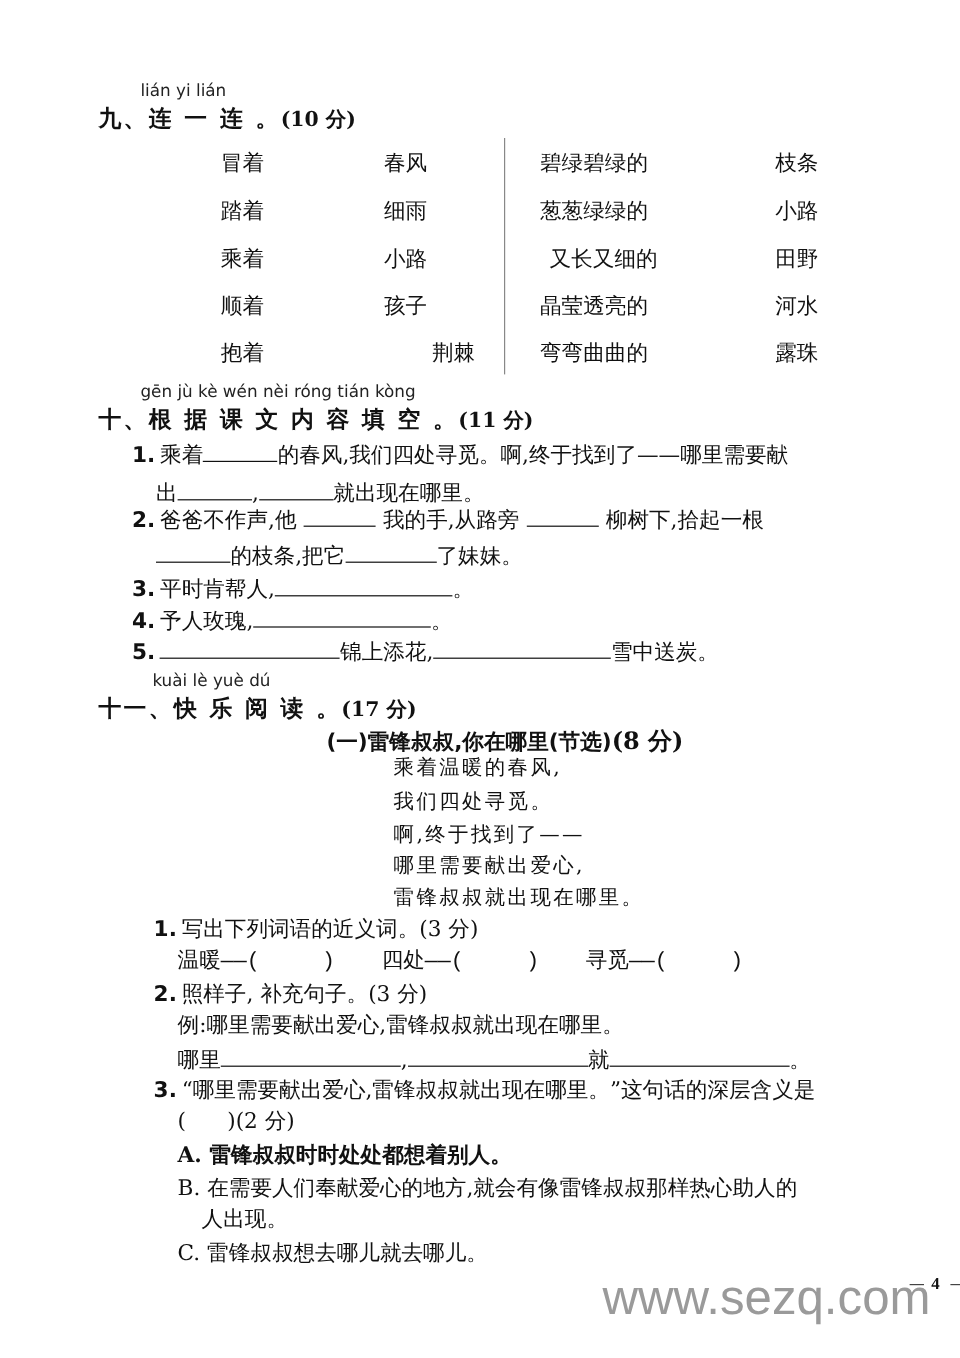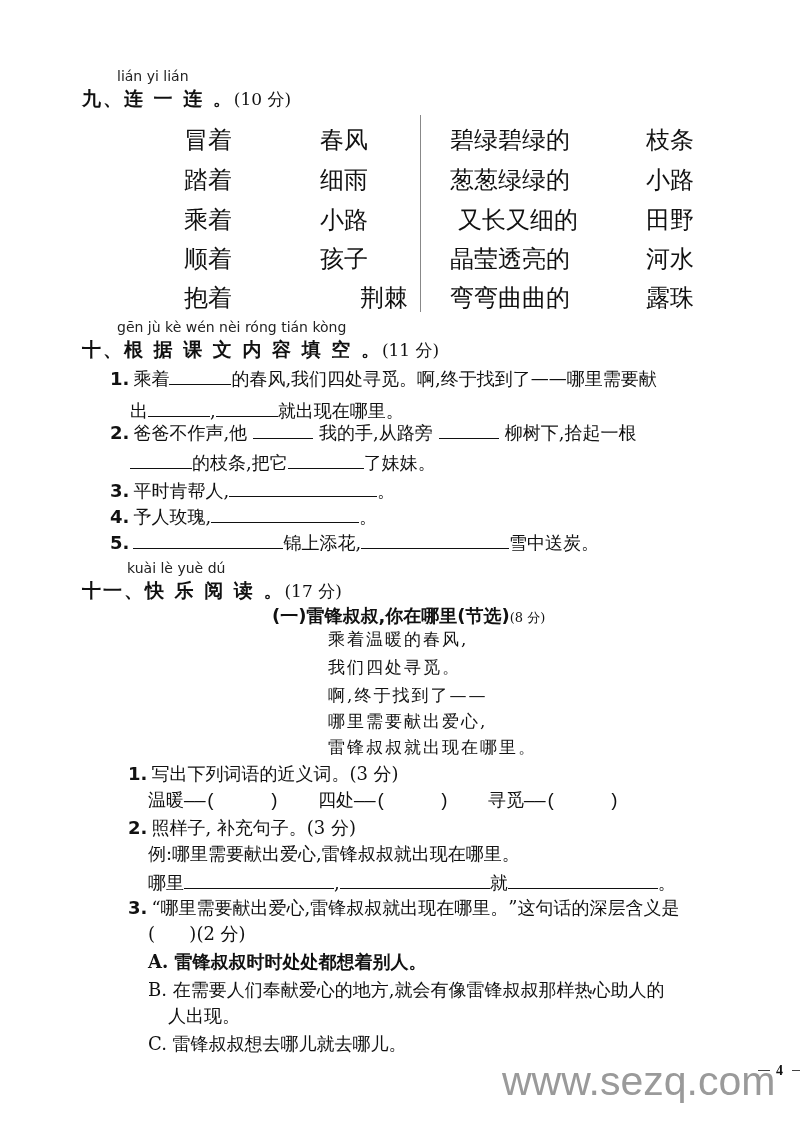--- a/index.html
+++ b/index.html
@@ -1,22 +1,22 @@
 <!DOCTYPE html>
 <html><head>
   <meta charset="utf-8">
   <style>
     html, body { margin: 0; padding: 0; background: #ffffff; }
     body { width: 800px; height: 1132px; position: relative; overflow: hidden;
       font-family: "DejaVu Serif", "Liberation Serif", serif; color: #111; }
     .abs { position: absolute; white-space: nowrap; }
     .pinyin { font-family: "DejaVu Sans", "Liberation Sans", sans-serif; font-size: 14px; color: #222; }
     .sec-title { font-family: "DejaVu Sans", "Liberation Sans", sans-serif; font-weight: bold; font-size: 19px; letter-spacing: 2px; }
-    .sec-score { font-family: "DejaVu Serif", serif; font-weight: normal; font-size: 17px; letter-spacing: 0; }
-    .word { font-size: 24px; }
+    .sec-score { font-family: "DejaVu Serif", serif; font-weight: bold; font-size: 17px; letter-spacing: 0; }
+    .word { font-size: 18px; }
     .line { font-size: 18px; }
     .num { font-family: "DejaVu Sans", "Liberation Sans", sans-serif; font-weight: bold; font-size: 18px; margin-right: 4px; }
     .blank { display: inline-block; border-bottom: 1px solid #111; height: 18px; vertical-align: baseline; }
     .divider { position: absolute; left: 420px; top: 115px; width: 1px; height: 197px; background: #888; }
     .subtitle { font-family: "DejaVu Sans", "Liberation Sans", sans-serif; font-weight: bold; font-size: 18px; }
     .poem { font-size: 17px; letter-spacing: 2px; text-align: right; }
     .watermark { font-family: "Liberation Sans", "DejaVu Sans", sans-serif; font-size: 41px; color: #9a9a9a; }
     .pageno { font-family: "Liberation Serif", serif; font-weight: bold; font-size: 14px; }
   </style>
 </head>
@@ -78,21 +78,21 @@
 </div>
 <div class="abs line" style="left:110px;top:530px;">
   <span class="num">5.</span><span class="blank" style="width:150px;"></span><span>锦上添花,</span><span class="blank" style="width:148px;"></span><span>雪中送炭。</span>
 </div>
 
 <div class="abs pinyin" style="left:127px;top:560px;">kuài lè yuè dú</div>
 <div class="abs sec-title" style="left:82px;top:578px;">
   <span>十一、快 乐 阅 读 。</span><span class="sec-score">(17 分)</span>
 </div>
 <div class="abs" style="left:272px;top:604px;">
-  <span class="subtitle">(一)雷锋叔叔,你在哪里(节选)</span><span class="sec-score" style="font-size:13px;">(8 分)</span>
+  <span class="subtitle">(一)雷锋叔叔,你在哪里(节选)</span><span class="sec-score" style="font-size:20px;">(8 分)</span>
 </div>
 
 <div class="abs poem" style="left:328px;top:628px;">乘着温暖的春风,</div>
 <div class="abs poem" style="left:328px;top:656px;">我们四处寻觅。</div>
 <div class="abs poem" style="left:328px;top:684px;">啊,终于找到了——</div>
 <div class="abs poem" style="left:328px;top:710px;">哪里需要献出爱心,</div>
 <div class="abs poem" style="left:328px;top:736px;">雷锋叔叔就出现在哪里。</div>
 
 <div class="abs line" style="left:128px;top:762px;">
   <span class="num">1.</span><span>写出下列词语的近义词。(3 分)</span>

